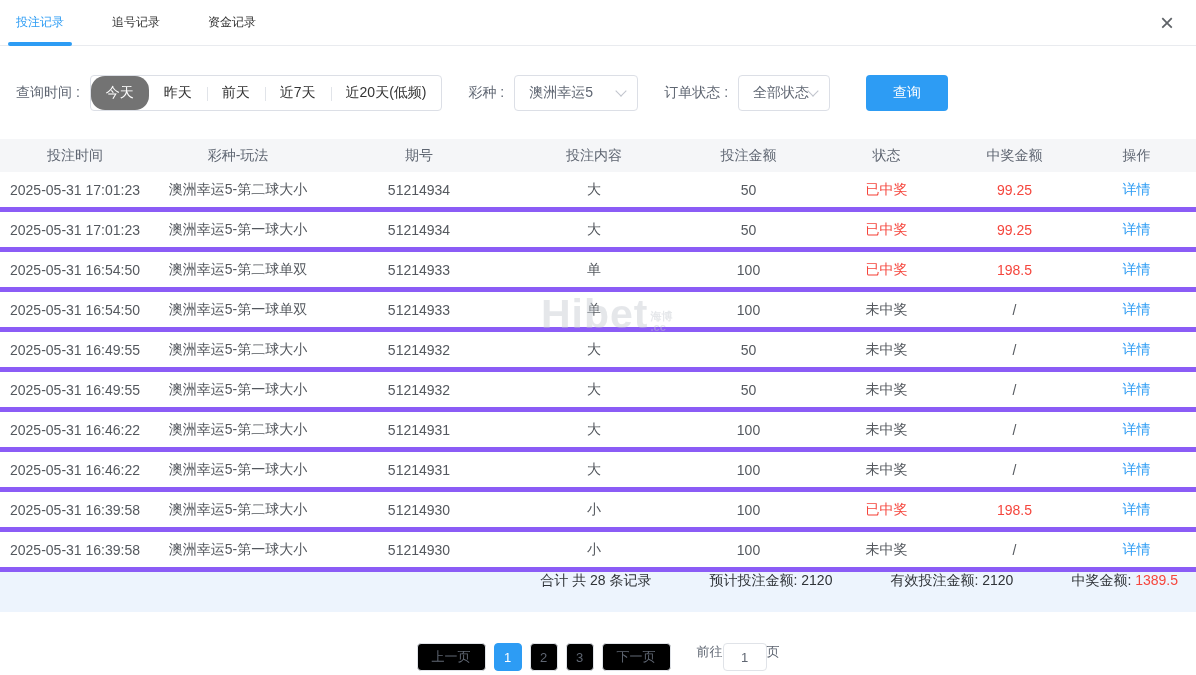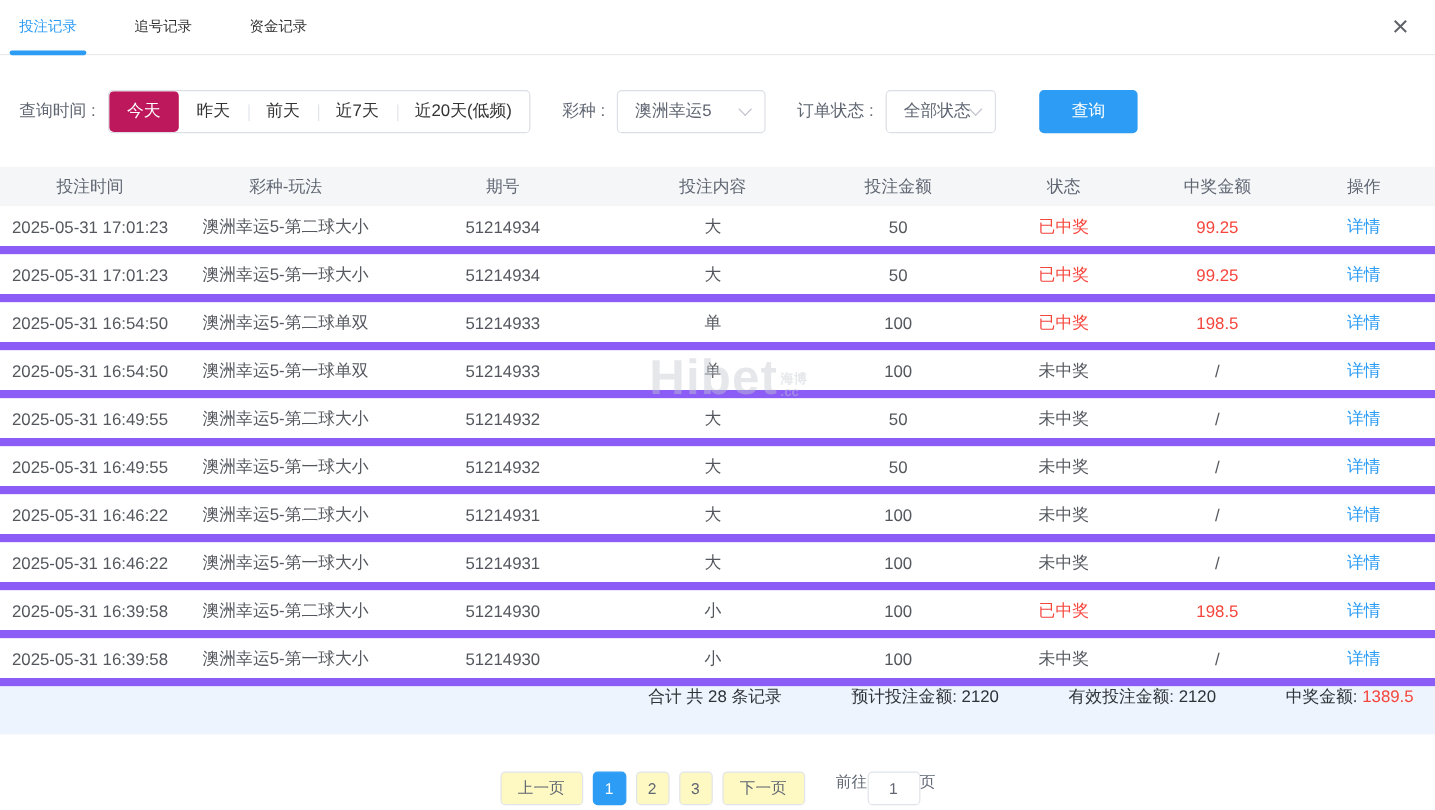--- a/index.html
+++ b/index.html
@@ -14,43 +14,43 @@
   .tab { font-size: 12px; color: #333; margin-right: 48px; height: 46px; display: flex; align-items: center; position: relative; cursor: pointer; }
   .tab.active { color: #2d9cf4; }
   .tab.active::after { content: ""; position: absolute; left: -8px; right: -8px; bottom: 0; height: 4px; background: #2d9cf4; border-radius: 3px; }
   .close { margin-left: auto; font-size: 24px; color: #5f6368; line-height: 1; cursor: pointer; }
   
   .filters { margin: 29px 16px 0; display: flex; align-items: center; color: #5f6672; }
   .flabel { margin-right: 10px; }
   .seg-group { display: flex; align-items: stretch; border: 1px solid #dcdfe6; border-radius: 4px; height: 36px; overflow: hidden; background: #fff; }
   .seg { padding: 0 15px; display: flex; align-items: center; color: #333; position: relative; cursor: pointer; }
   .seg + .seg::before { content: ""; position: absolute; left: 0; top: 11px; height: 14px; width: 1px; background: #e1e4e9; }
-  .seg.selected { background: #be185d; color: #fff; border-radius: 4px; }
+  .seg.selected { background: #737373; color: #fff; border-radius: 14px; }
   .seg.selected + .seg::before { display: none; }
   .fgap { width: 26px; }
   .select-box { border: 1px solid #dcdfe6; border-radius: 4px; height: 36px; display: flex; align-items: center; justify-content: space-between; padding: 0 12px 0 14px; color: #5f6672; cursor: pointer; background: #fff; }
   .sel-lottery { width: 124px; }
   .sel-status { width: 92px; }
   .chevron { width: 8px; height: 8px; border-right: 1.5px solid #c0c4cc; border-bottom: 1.5px solid #c0c4cc; transform: rotate(45deg); margin-top: -4px; flex: none; }
   .search-btn { margin-left: 36px; background: #2d9cf4; color: #fff; border: none; border-radius: 4px; height: 36px; padding: 0 27px; font-size: 14px; cursor: pointer; font-family: inherit; }
   
   .table { margin-top: 28px; }
   .thead { display: flex; align-items: center; background: #f5f6f8; height: 33px; color: #5f6672; }
-  .trow { display: flex; align-items: center; height: 40px; border-bottom: 7px solid #8b5cf6; color: #54585e; background: #fff; }
+  .trow { display: flex; align-items: center; height: 40px; border-bottom: 5px solid #8b5cf6; color: #54585e; background: #fff; }
   .cell { text-align: center; flex: none; overflow: hidden; white-space: nowrap; }
   .c0 { width: 150px; } .c1 { width: 176px; } .c2 { width: 186px; } .c3 { width: 164px; }
   .c4 { width: 145px; } .c5 { width: 131px; } .c6 { width: 125px; } .c7 { width: 119px; }
   .red { color: #f5463d; }
   .link { color: #2d9cf4; cursor: pointer; }
   
   .summary { background: #edf4fd; height: 40px; display: flex; align-items: flex-start; justify-content: flex-end; gap: 58px; padding-right: 18px; color: #2f3338; }
   .sum-item b { font-weight: normal; }
   
   .pager { display: flex; align-items: center; justify-content: center; margin-top: 31px; gap: 8px; color: #5f6672; font-size: 13px; }
-  .pbtn { border: 1px solid #e0e3e8; border-radius: 4px; background: #fef9c3; height: 28px; display: flex; align-items: center; justify-content: center; color: #5f6672; cursor: pointer; padding: 0 14px; }
+  .pbtn { border: 1px solid #e0e3e8; border-radius: 4px; background: #000000; height: 28px; display: flex; align-items: center; justify-content: center; color: #5f6672; cursor: pointer; padding: 0 14px; }
   .pbtn.page { width: 28px; padding: 0; }
   .pbtn.active { background: #2d9cf4; border-color: #2d9cf4; color: #fff; }
   .pages { display: flex; gap: 8px; }
   .goto { display: flex; align-items: flex-start; gap: 0; margin-left: 18px; }
   .goto input { width: 44px; height: 28px; border: 1px solid #e0e3e8; border-radius: 4px; text-align: center; font-size: 13px; color: #5f6672; outline: none; font-family: inherit; }
   
   .watermark { position: absolute; left: 541px; top: 295px; display: flex; align-items: flex-end; opacity: 0.42; pointer-events: none; color: #c3c8cf; font-weight: bold; z-index: 5; }
   .wm-big { font-size: 41px; line-height: 0.95; letter-spacing: 1px; }
   .wm-small { font-size: 11px; line-height: 1.05; margin-left: 2px; display: flex; flex-direction: column; align-items: flex-start; }
 </style>

